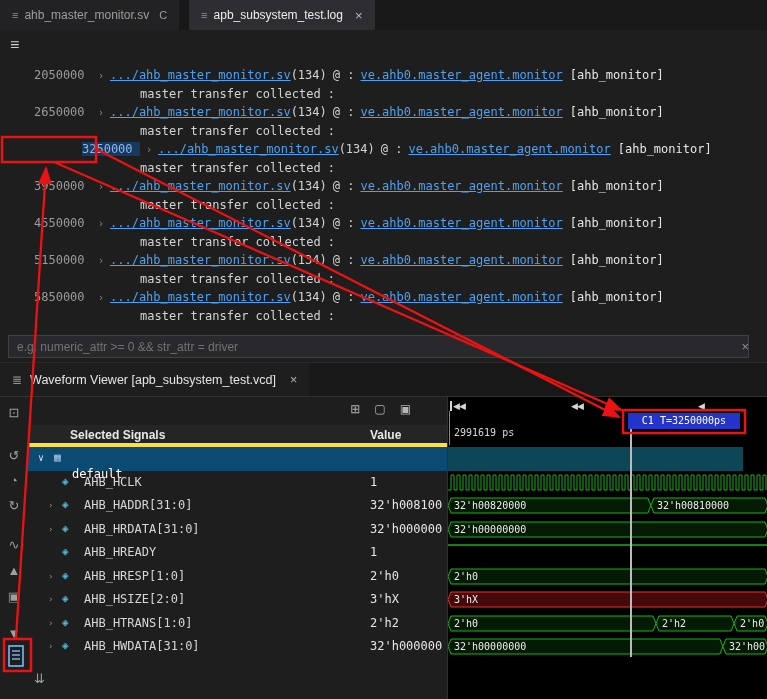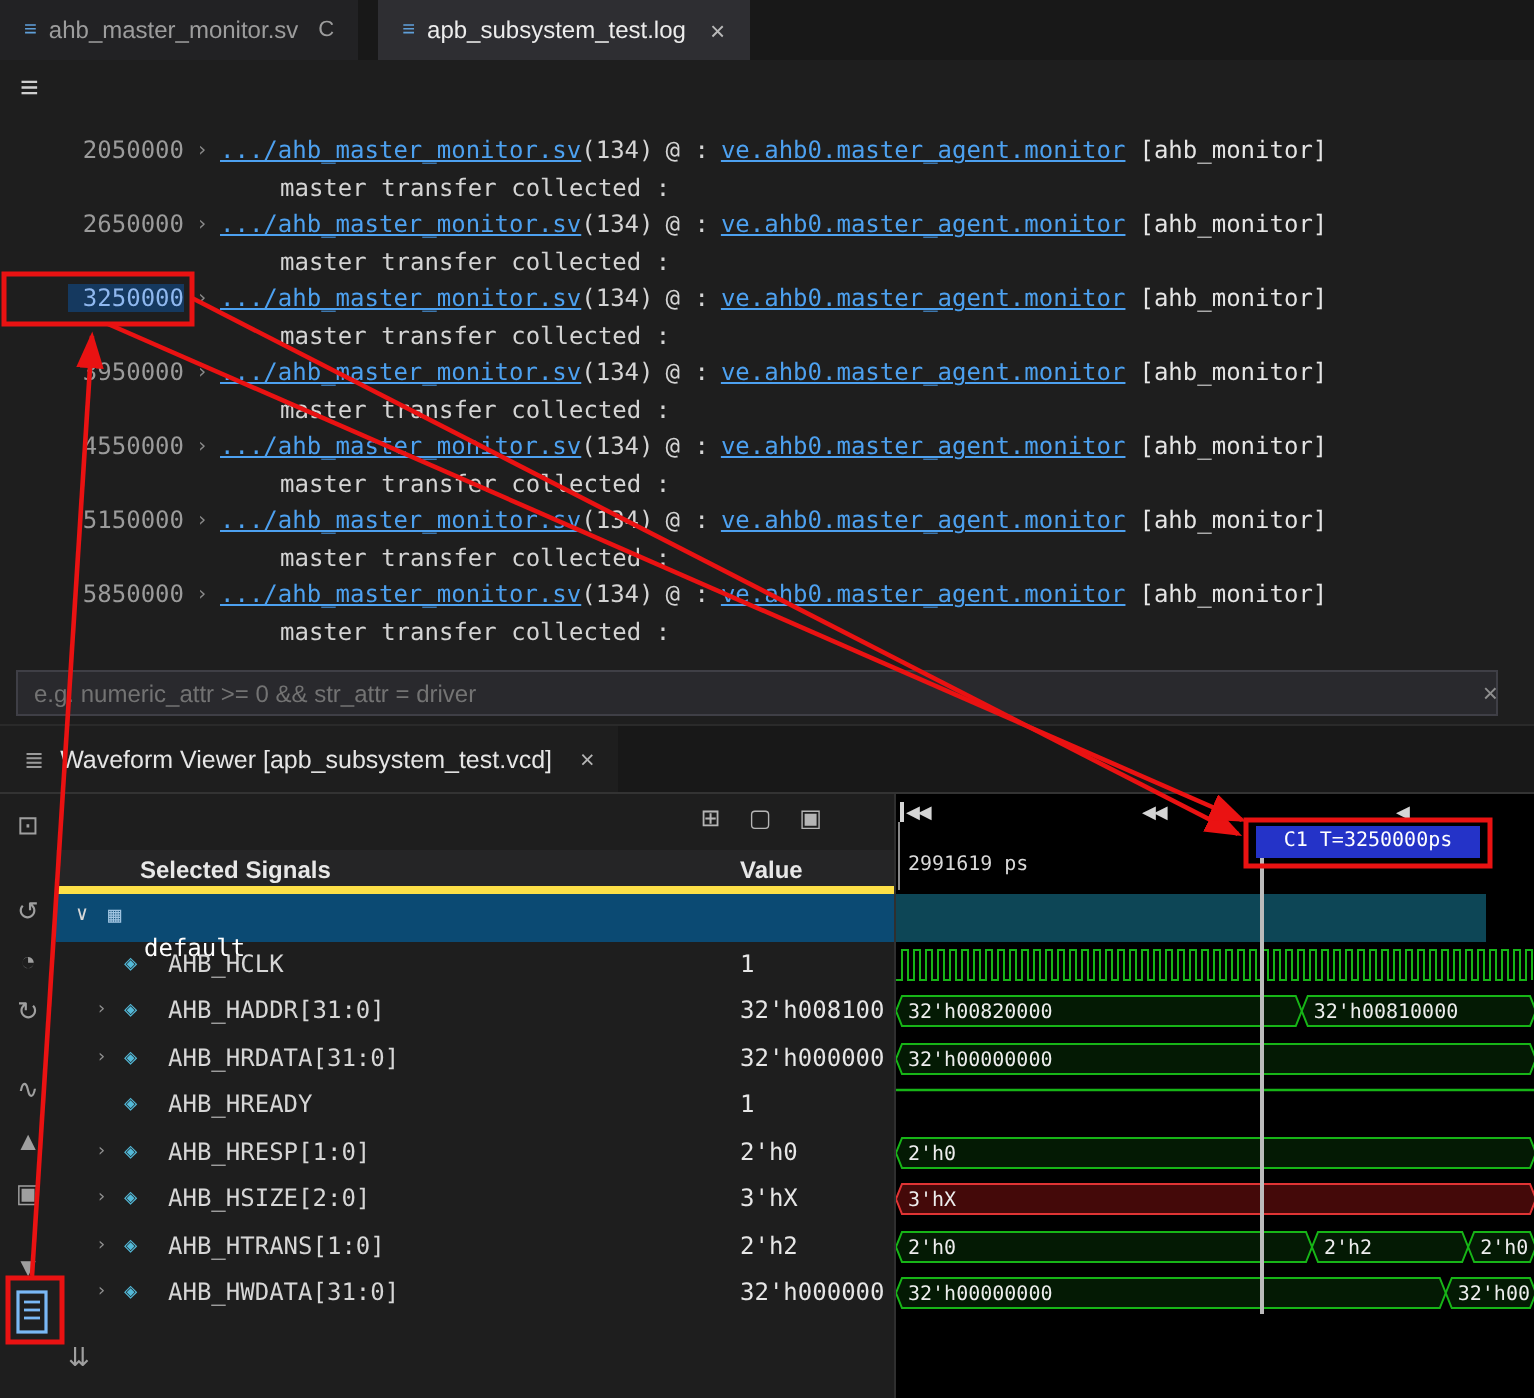--- a/index.html
+++ b/index.html
@@ -18,22 +18,22 @@
 
   
   #filterbar { height:30px; display:flex; align-items:center; padding-left:10px; gap:10px; background:#1e1e1e; }
   #filterbar .menu { color:#cfcfcf; font-size:16px; cursor:pointer; }
   #filterbar input { flex:1; margin-right:10px; height:22px; background:#27272b; border:1px solid #3e3e46;
                      border-radius:2px; color:#c5c5c5; font:12px "Liberation Sans",sans-serif; padding:0 8px; outline:none; }
 
   
   #log { height:272px; overflow:hidden; font-family:"DejaVu Sans Mono",monospace; font-size:12px; padding-top:6px; }
   .lrow1 { display:flex; align-items:center; height:18.5px; padding-left:34px; white-space:pre; }
-  .ltime { width:58px; color:#9b9b9b; cursor:pointer;text-align:right; }
-  .ltime.hl { color:#8fb8ef; background:#15395f; }
+  .ltime { width:58px; color:#9b9b9b; cursor:pointer; }
+  .ltime.hl { color:#8fb8ef; background:#15395f;margin-left:48px; }
   .lexp { width:18px; color:#8a8a8a; font-size:10px; text-align:center; }
   .llink { color:#4da1f0; text-decoration:underline; cursor:pointer; }
   .lno { color:#d4d4d4; }
   .lsep { color:#d4d4d4; margin:0 6px; }
   .ltag { color:#e5e5e5; margin-left:7px; }
   .lrow2 { height:18.5px; padding-left:140px; color:#d4d4d4; display:flex; align-items:center; }
 
   
   #attrfilter { height:30px; position:relative; }
   #attrfilter input { position:absolute; left:8px; top:3px; width:741px; height:23px; background:#29292d;

